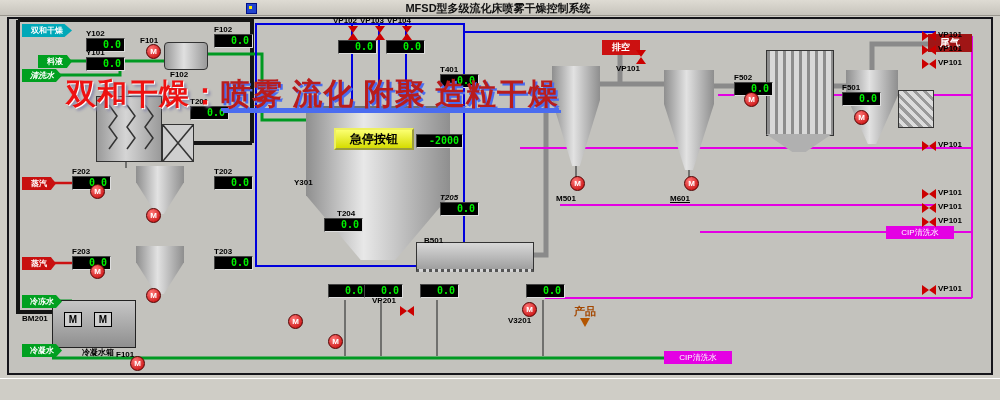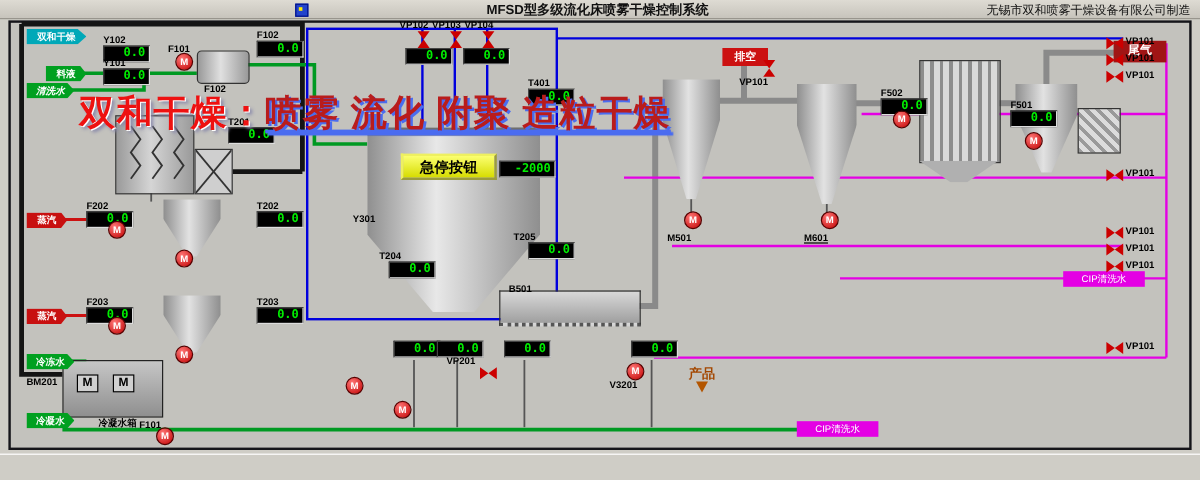--- a/index.html
+++ b/index.html
@@ -79,21 +79,20 @@
 
   
   .statusbar{position:absolute;left:0;top:378px;width:1000px;height:22px;background:#cfcdc6;border-top:1px solid #fff;z-index:5}
 </style>
 </head>
 <body>
 
 <div class="titlebar">
   <div class="app-icon"></div>
   <div class="title">MFSD型多级流化床喷雾干燥控制系统</div>
-  <div class="company">无锡市双和喷雾干燥设备有限公司制造</div>
 </div>
 
 <div class="frame"></div>
 
 <svg class="pipes" width="1000" height="400">
   <g stroke="#141414" stroke-width="4" fill="none">
     <polyline points="18,20 252,20 252,143"></polyline>
     <polyline points="18,20 18,312 52,312"></polyline>
     <polyline points="190,143 252,143"></polyline>
   </g>
@@ -195,23 +194,23 @@
     <div class="lcd" style="left: 86px; top: 57px;">0.0</div>
     <div class="tagtxt" style="left: 214px; top: 25px;">F102</div>
     <div class="lcd" style="left: 214px; top: 34px;">0.0</div>
     <div class="tagtxt" style="left: 190px; top: 97px;">T201</div>
     <div class="lcd" style="left: 190px; top: 106px;">0.0</div>
     <div class="lcd" style="left: 338px; top: 40px;">0.0</div>
     <div class="lcd" style="left: 386px; top: 40px;">0.0</div>
     <div class="tagtxt" style="left: 440px; top: 65px;">T401</div>
     <div class="lcd" style="left: 440px; top: 74px;">0.0</div>
     <div class="lcd" style="left: 416px; top: 134px; width: 42px;">-2000</div>
-    <div class="tagtxt" style="left: 428px; top: 193px;">T205</div>
+    <div class="tagtxt" style="left: 440px; top: 193px; font-style: italic;">T205</div>
     <div class="lcd" style="left: 440px; top: 202px;">0.0</div>
-    <div class="tagtxt" style="left: 316px; top: 209px;">T204</div>
+    <div class="tagtxt" style="left: 337px; top: 209px;">T204</div>
     <div class="lcd" style="left: 324px; top: 218px;">0.0</div>
     <div class="tagtxt" style="left: 214px; top: 167px;">T202</div>
     <div class="lcd" style="left: 214px; top: 176px;">0.0</div>
     <div class="tagtxt" style="left: 214px; top: 247px;">T203</div>
     <div class="lcd" style="left: 214px; top: 256px;">0.0</div>
     <div class="tagtxt" style="left: 72px; top: 167px;">F202</div>
     <div class="lcd" style="left: 72px; top: 176px;">0.0</div>
     <div class="tagtxt" style="left: 72px; top: 247px;">F203</div>
     <div class="lcd" style="left: 72px; top: 256px;">0.0</div>
     <div class="tagtxt" style="left: 734px; top: 73px;">F502</div>

